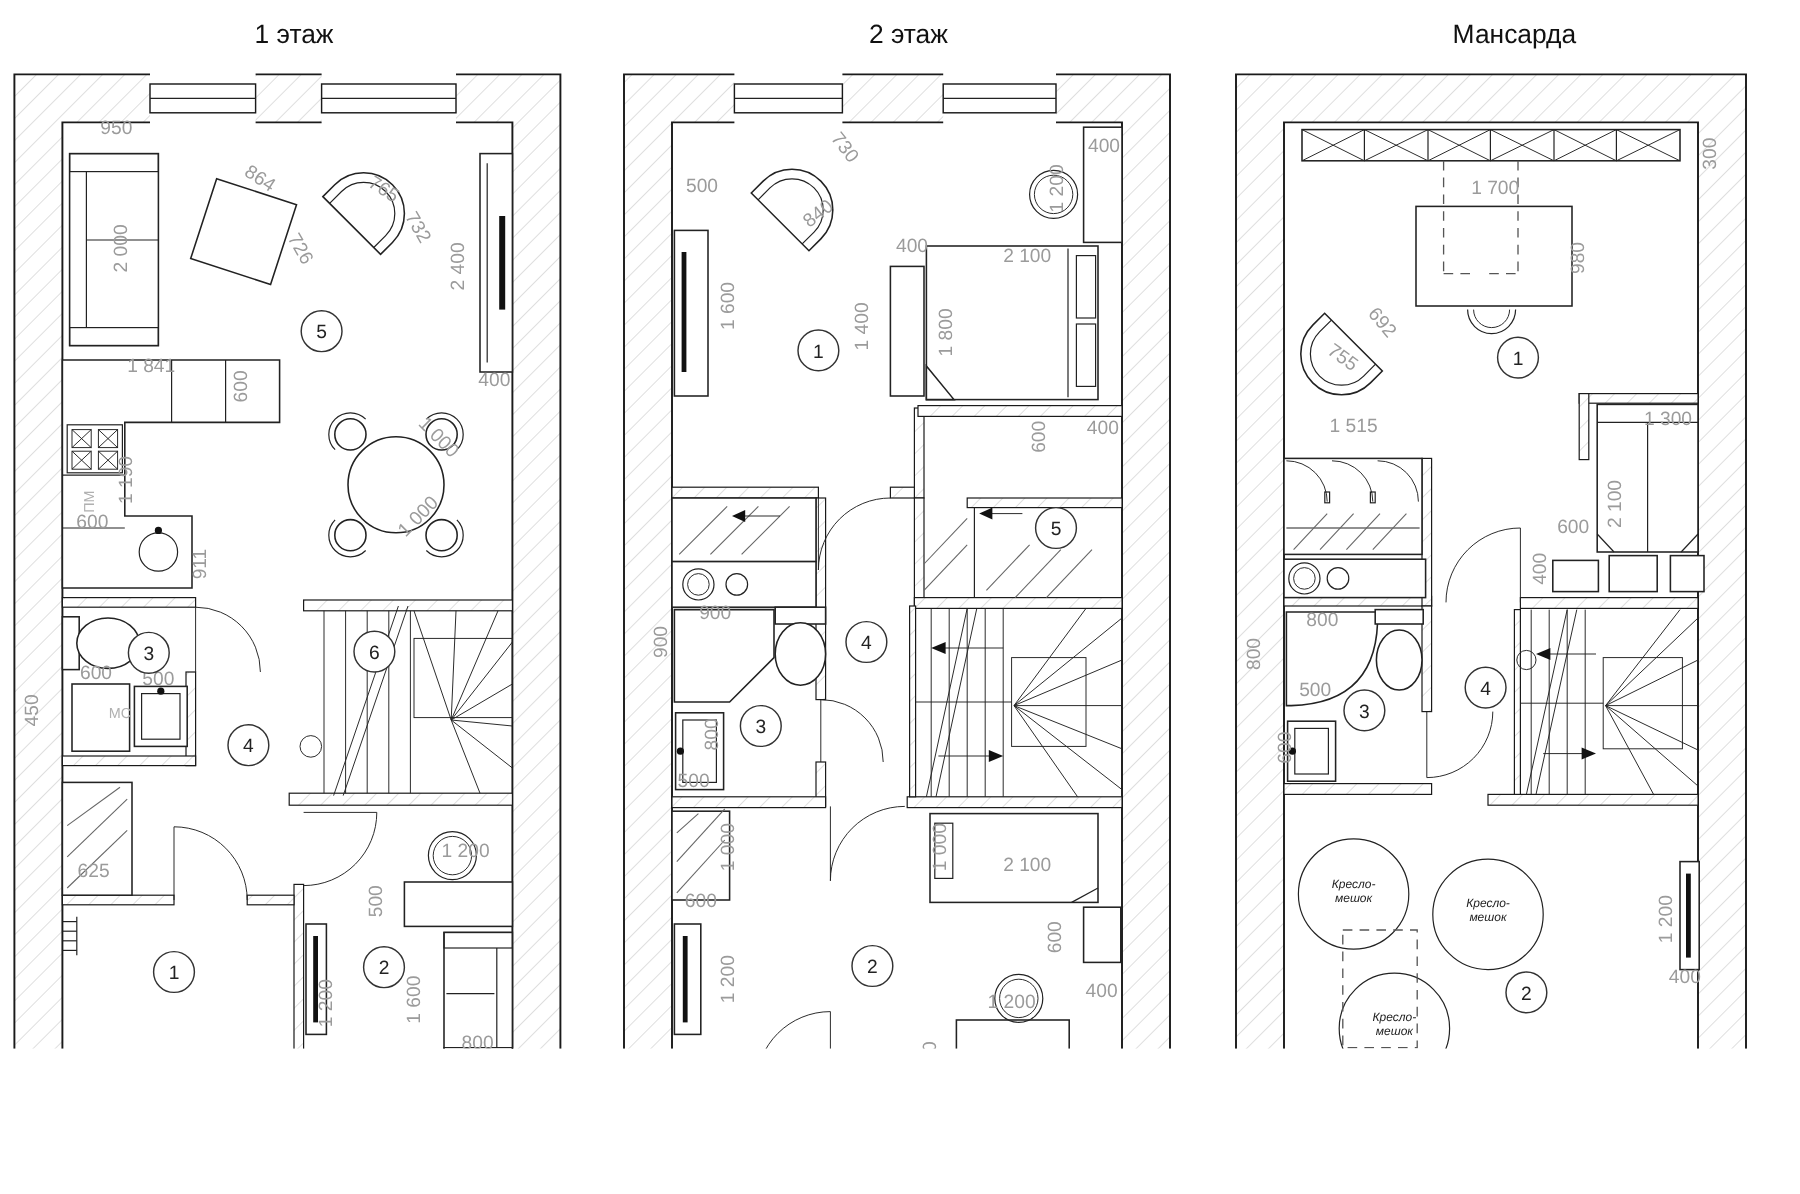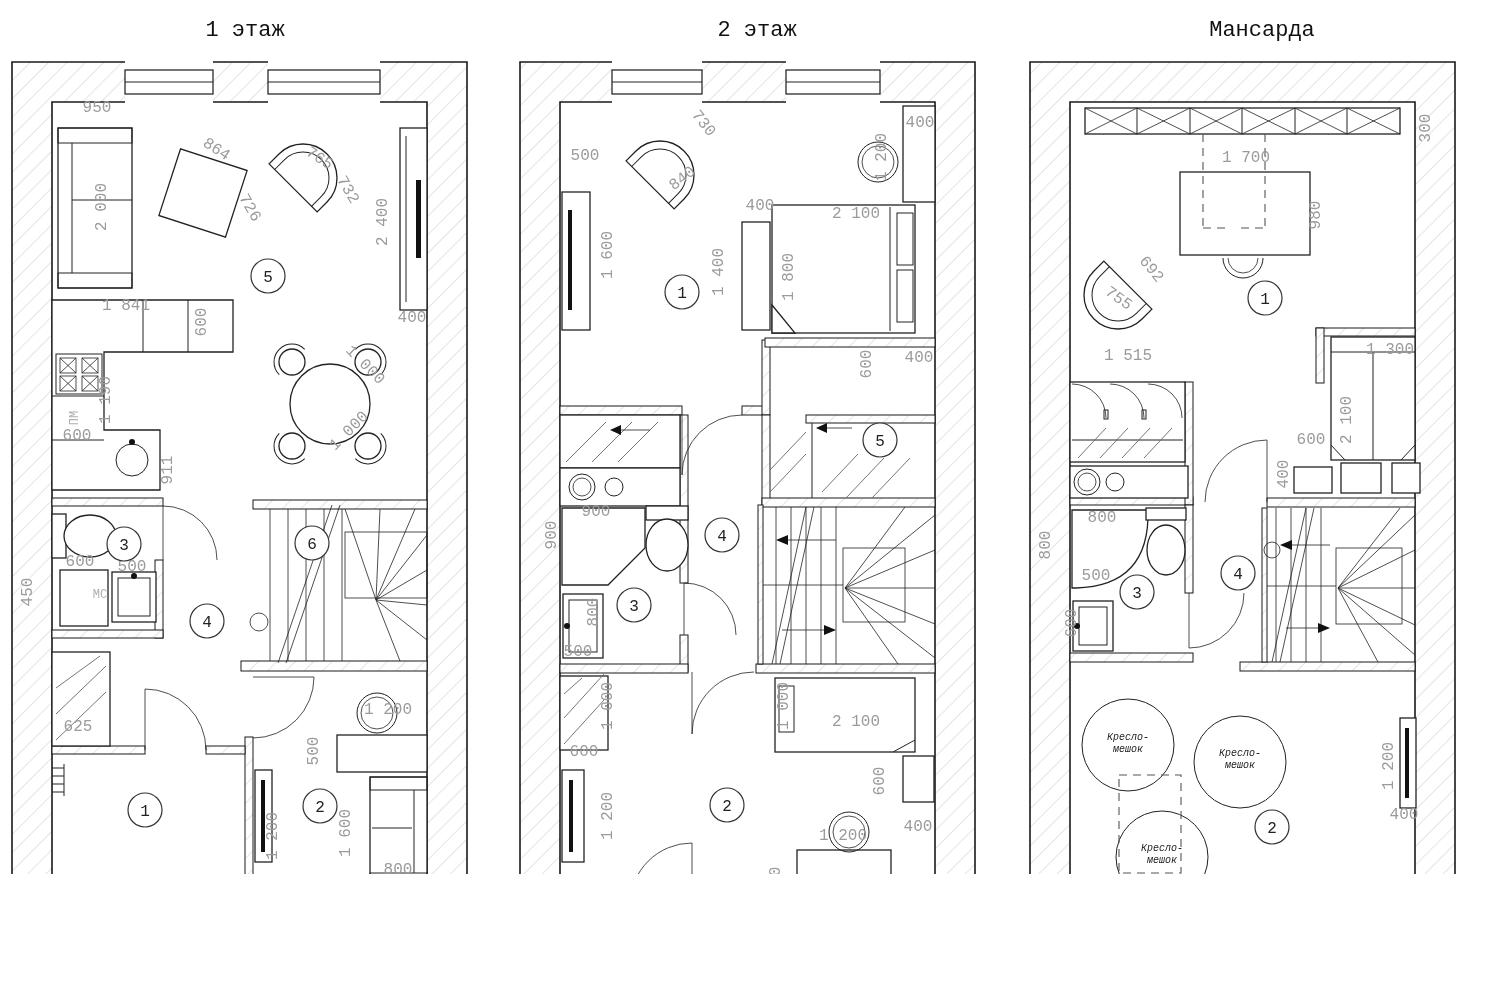--- a/index.html
+++ b/index.html
@@ -1,17 +1,17 @@
 <!DOCTYPE html>
 <html><head>
 <meta charset="utf-8">
 <style>
   html,body{margin:0;padding:0;background:#fff;}
   #stage{position:relative;width:1500px;height:874px;background:#fff;overflow:hidden;
-         font-family:Liberation Mono, monospace;}
+         font-family:Liberation Sans, sans-serif;}
   svg{position:absolute;left:0;top:0;}
   .wall{fill:url(#hatch);stroke:#1a1a1a;stroke-width:1.6;fill-rule:evenodd;}
   .iwall{fill:url(#hatch);stroke:#1a1a1a;stroke-width:1;}
   .f{fill:#fff;stroke:#222;stroke-width:1.3;}
   .t{fill:none;stroke:#222;stroke-width:1;}
   .thin{fill:none;stroke:#222;stroke-width:0.8;}
   .white{fill:#fff;stroke:none;}
   .winframe{fill:#fff;stroke:#1a1a1a;stroke-width:1.2;}
   .dash{stroke:#555;stroke-width:1.1;stroke-dasharray:8 6;fill:none;}
   .hl{stroke:#666;stroke-width:0.9;}

